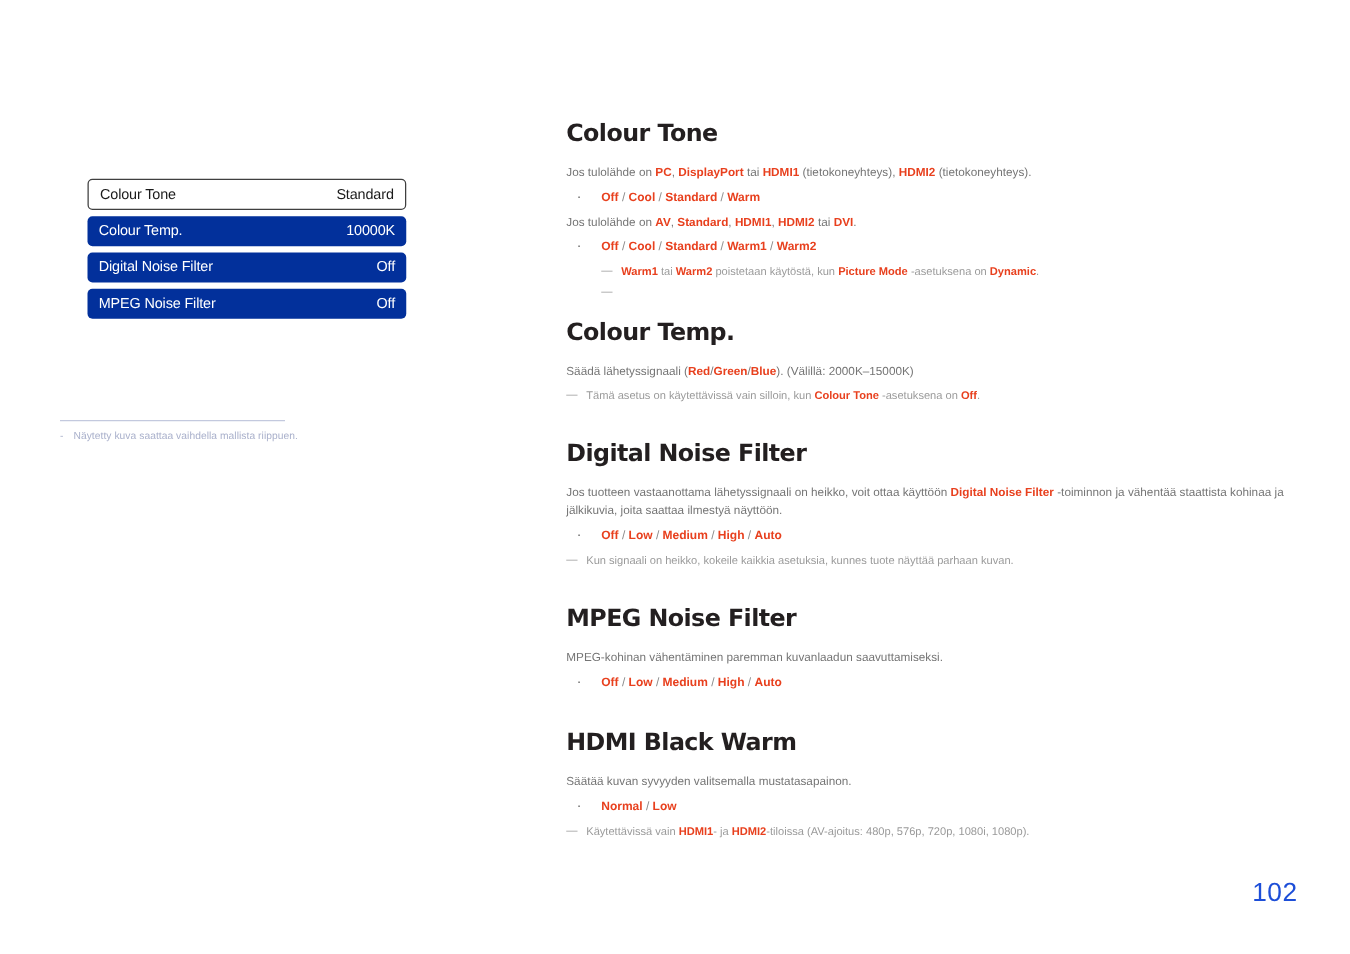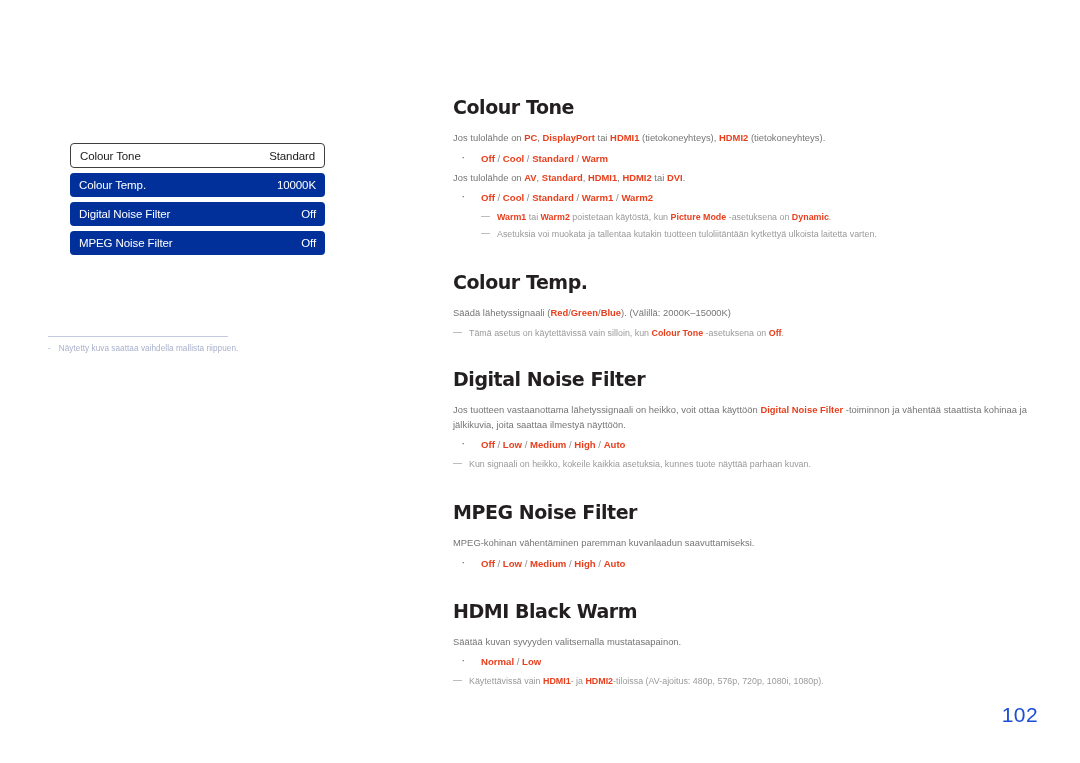--- a/index.html
+++ b/index.html
@@ -197,21 +197,21 @@
 
     <p class="para"><span>Jos tulolähde on </span><span class="kw">AV</span><span>, </span><span class="kw">Standard</span><span>, </span><span class="kw">HDMI1</span><span>, </span><span class="kw">HDMI2</span><span> tai </span><span class="kw">DVI</span><span>.</span></p>
 
     <ul class="opts">
       <li><span class="bullet">·</span><span>Off</span><span class="sep"> / </span><span>Cool</span><span class="sep"> / </span><span>Standard</span><span class="sep"> / </span><span>Warm1</span><span class="sep"> / </span><span>Warm2</span></li>
     </ul>
 
     <div style="padding-left:28px;">
       <p class="note"><span class="ndash">—</span><span class="kw">Warm1</span><span> tai </span><span class="kw">Warm2</span><span> poistetaan käytöstä, kun </span><span class="kw">Picture Mode</span><span> -asetuksena on </span><span class="kw">Dynamic</span><span>.</span></p>
 
-      <p class="note"><span class="ndash">—</span><span>Asetuksia voi muokata ja tallentaa kutakin tuotteen tuloliitäntään kytkettyä ulkoista laitetta varten.</span></p>
+      <p class="note"><span class="ndash">—</span></p>
     </div>
   </div>
 
   <div class="gap-1"></div>
 
   <div class="section">
     <h2 class="sec-title">Colour Temp.</h2>
 
     <p class="para"><span>Säädä lähetyssignaali (</span><span class="kw">Red</span><span>/</span><span class="kw">Green</span><span>/</span><span class="kw">Blue</span><span>). (Välillä: 2000K–15000K)</span></p>
 

